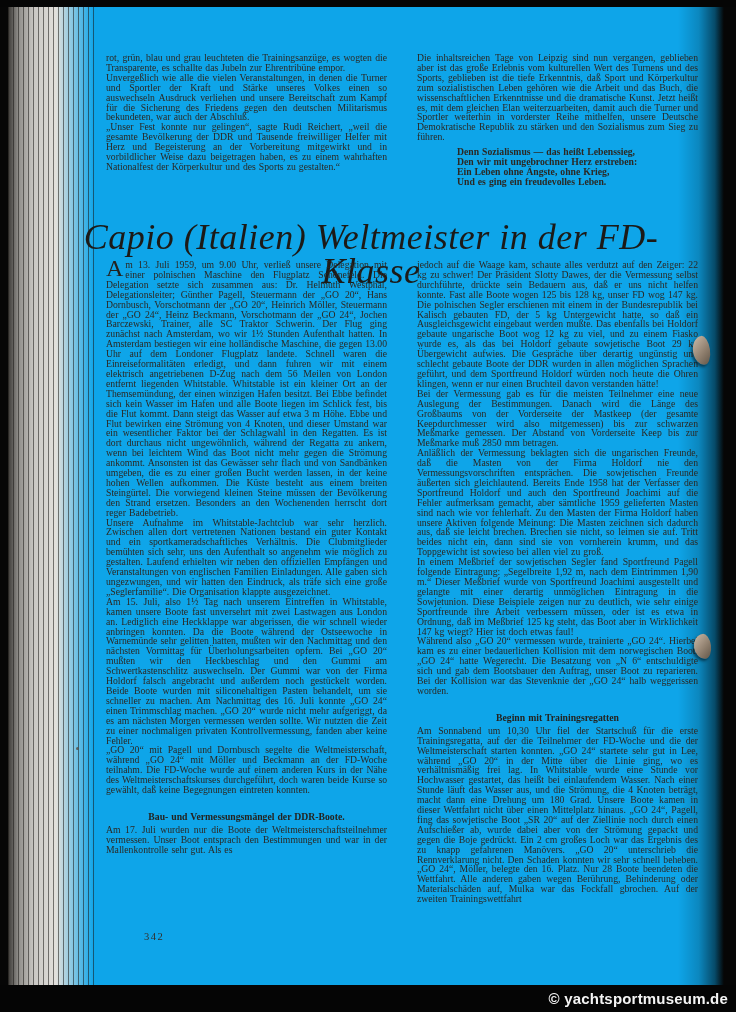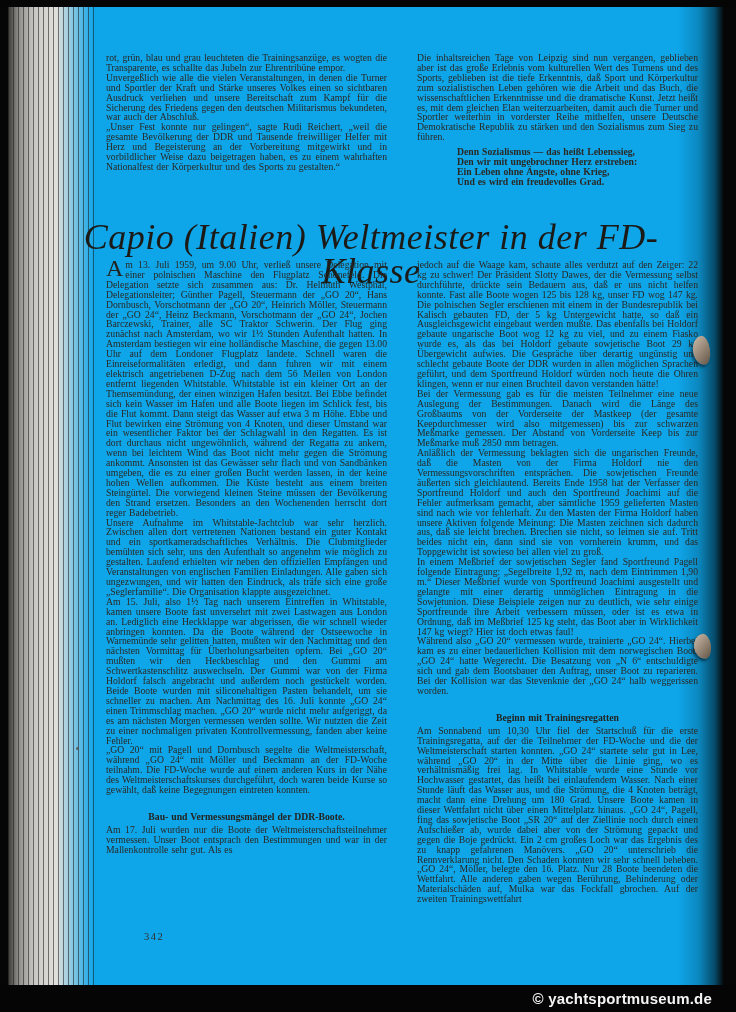--- a/index.html
+++ b/index.html
@@ -24,21 +24,21 @@
   }
   .top-bar {
     position:absolute; left:0; top:0; width:736px; height:7px; background:#050505;
   }
   .bottom-bar {
     position:absolute; left:0; bottom:0; width:736px; height:27px; background:#050505;
     display:flex; align-items:center; justify-content:flex-end;
   }
   .watermark {
     font-family:"Liberation Sans", sans-serif; font-weight:bold;
-    font-size:15px; color:#f4f4f4; padding-right:24px; letter-spacing:0.2px;
+    font-size:15px; color:#f4f4f4; padding-right:8px; letter-spacing:0.2px;
   }
   .col {
     position:absolute; width:281px;
     font-size:9.7px; line-height:9.9px; text-align:justify;
     color:#2b2823; word-spacing:0.6px;
   }
   .col p { margin:0; }
   .intro-left  { left:98px;  top:46px; }
   .intro-right { left:409px; top:46px; }
   .poem { margin-top:5px; margin-left:40px; text-align:left; }
@@ -77,31 +77,31 @@
 <body>
 
 <div class="scan">
 
   <div class="page">
     <div class="gutter"></div>
     <div class="right-shadow"></div>
 
     <section class="col intro-left">
       <p>rot, grün, blau und grau leuchteten die Trainingsanzüge, es wogten die Transparente, es schallte das Jubeln zur Ehrentribüne empor.</p>
-      <p>Unvergeßlich wie alle die vielen Veranstaltungen, in denen die Turner und Sportler der Kraft und Stärke unseres Volkes einen so sichtbaren Ausdruck verliehen und unsere Bereitschaft zum Kampf für die Sicherung des Friedens gegen den deutschen Militarismus bekundeten, war auch der Abschluß.</p>
+      <p>Unvergeßlich wie alle die vielen Veranstaltungen, in denen die Turner und Sportler der Kraft und Stärke unseres Volkes einen so auswechseln Ausdruck verliehen und unsere Bereitschaft zum Kampf für die Sicherung des Friedens gegen den deutschen Militarismus bekundeten, war auch der Abschluß.</p>
       <p>„Unser Fest konnte nur gelingen“, sagte Rudi Reichert, „weil die gesamte Bevölkerung der DDR und Tausende freiwilliger Helfer mit Herz und Begeisterung an der Vorbereitung mitgewirkt und in vorbildlicher Weise dazu beigetragen haben, es zu einem wahrhaften Nationalfest der Körperkultur und des Sports zu gestalten.“</p>
     </section>
 
     <section class="col intro-right">
       <p>Die inhaltsreichen Tage von Leipzig sind nun vergangen, geblieben aber ist das große Erlebnis vom kulturellen Wert des Turnens und des Sports, geblieben ist die tiefe Erkenntnis, daß Sport und Körperkultur zum sozialistischen Leben gehören wie die Arbeit und das Buch, die wissenschaftlichen Erkenntnisse und die dramatische Kunst. Jetzt heißt es, mit dem gleichen Elan weiterzuarbeiten, damit auch die Turner und Sportler weiterhin in vorderster Reihe mithelfen, unsere Deutsche Demokratische Republik zu stärken und den Sozialismus zum Sieg zu führen.</p>
       <div class="poem">
         <div>Denn Sozialismus — das heißt Lebenssieg,</div>
         <div>Den wir mit ungebrochner Herz erstreben:</div>
         <div>Ein Leben ohne Ängste, ohne Krieg,</div>
-        <div>Und es wird ein freudevolles Grad.</div>
+        <div>Und es ging ein freudevolles Leben.</div>
       </div>
     </section>
 
     <h1 class="headline">Capio (Italien) Weltmeister in der FD-Klasse</h1>
 
     <section class="col article-left">
       <p class="dropcap">Am 13. Juli 1959, um 9.00 Uhr, verließ unsere Delegation mit einer polnischen Maschine den Flugplatz Schönefeld. Die Delegation setzte sich zusammen aus: Dr. Helmuth Westphal, Delegationsleiter; Günther Pagell, Steuermann der „GO 20“, Hans Dornbusch, Vorschotmann der „GO 20“, Heinrich Möller, Steuermann der „GO 24“, Heinz Beckmann, Vorschotmann der „GO 24“, Jochen Barczewski, Trainer, alle SC Traktor Schwerin. Der Flug ging zunächst nach Amsterdam, wo wir 1½ Stunden Aufenthalt hatten. In Amsterdam bestiegen wir eine holländische Maschine, die gegen 13.00 Uhr auf dem Londoner Flugplatz landete. Schnell waren die Einreiseformalitäten erledigt, und dann fuhren wir mit einem elektrisch angetriebenen D-Zug nach dem 56 Meilen von London entfernt liegenden Whitstable. Whitstable ist ein kleiner Ort an der Themsemündung, der einen winzigen Hafen besitzt. Bei Ebbe befindet sich kein Wasser im Hafen und alle Boote liegen im Schlick fest, bis die Flut kommt. Dann steigt das Wasser auf etwa 3 m Höhe. Ebbe und Flut bewirken eine Strömung von 4 Knoten, und dieser Umstand war ein wesentlicher Faktor bei der Schlagwahl in den Regatten. Es ist dort durchaus nicht ungewöhnlich, während der Regatta zu ankern, wenn bei leichtem Wind das Boot nicht mehr gegen die Strömung ankommt. Ansonsten ist das Gewässer sehr flach und von Sandbänken umgeben, die es zu einer großen Bucht werden lassen, in der keine hohen Wellen aufkommen. Die Küste besteht aus einem breiten Steingürtel. Die vorwiegend kleinen Steine müssen der Bevölkerung den Strand ersetzen. Besonders an den Wochenenden herrscht dort reger Badebetrieb.</p>
       <p>Unsere Aufnahme im Whitstable-Jachtclub war sehr herzlich. Zwischen allen dort vertretenen Nationen bestand ein guter Kontakt und ein sportkameradschaftliches Verhältnis. Die Clubmitglieder bemühten sich sehr, uns den Aufenthalt so angenehm wie möglich zu gestalten. Laufend erhielten wir neben den offiziellen Empfängen und Veranstaltungen von englischen Familien Einladungen. Alle gaben sich ungezwungen, und wir hatten den Eindruck, als träfe sich eine große „Seglerfamilie“. Die Organisation klappte ausgezeichnet.</p>
       <p>Am 15. Juli, also 1½ Tag nach unserem Eintreffen in Whitstable, kamen unsere Boote fast unversehrt mit zwei Lastwagen aus London an. Lediglich eine Heckklappe war abgerissen, die wir schnell wieder anbringen konnten. Da die Boote während der Ostseewoche in Warnemünde sehr gelitten hatten, mußten wir den Nachmittag und den nächsten Vormittag für Überholungsarbeiten opfern. Bei „GO 20“ mußten wir den Heckbeschlag und den Gummi am Schwertkastenschlitz auswechseln. Der Gummi war von der Firma Holdorf falsch angebracht und außerdem noch gestückelt worden. Beide Boote wurden mit siliconehaltigen Pasten behandelt, um sie schneller zu machen. Am Nachmittag des 16. Juli konnte „GO 24“ einen Trimmschlag machen. „GO 20“ wurde nicht mehr aufgeriggt, da es am nächsten Morgen vermessen werden sollte. Wir nutzten die Zeit zu einer nochmaligen privaten Kontrollvermessung, fanden aber keine Fehler.</p>
       <p>„GO 20“ mit Pagell und Dornbusch segelte die Weltmeisterschaft, während „GO 24“ mit Möller und Beckmann an der FD-Woche teilnahm. Die FD-Woche wurde auf einem anderen Kurs in der Nähe des Weltmeisterschaftskurses durchgeführt, doch waren beide Kurse so gewählt, daß keine Begegnungen eintreten konnten.</p>

